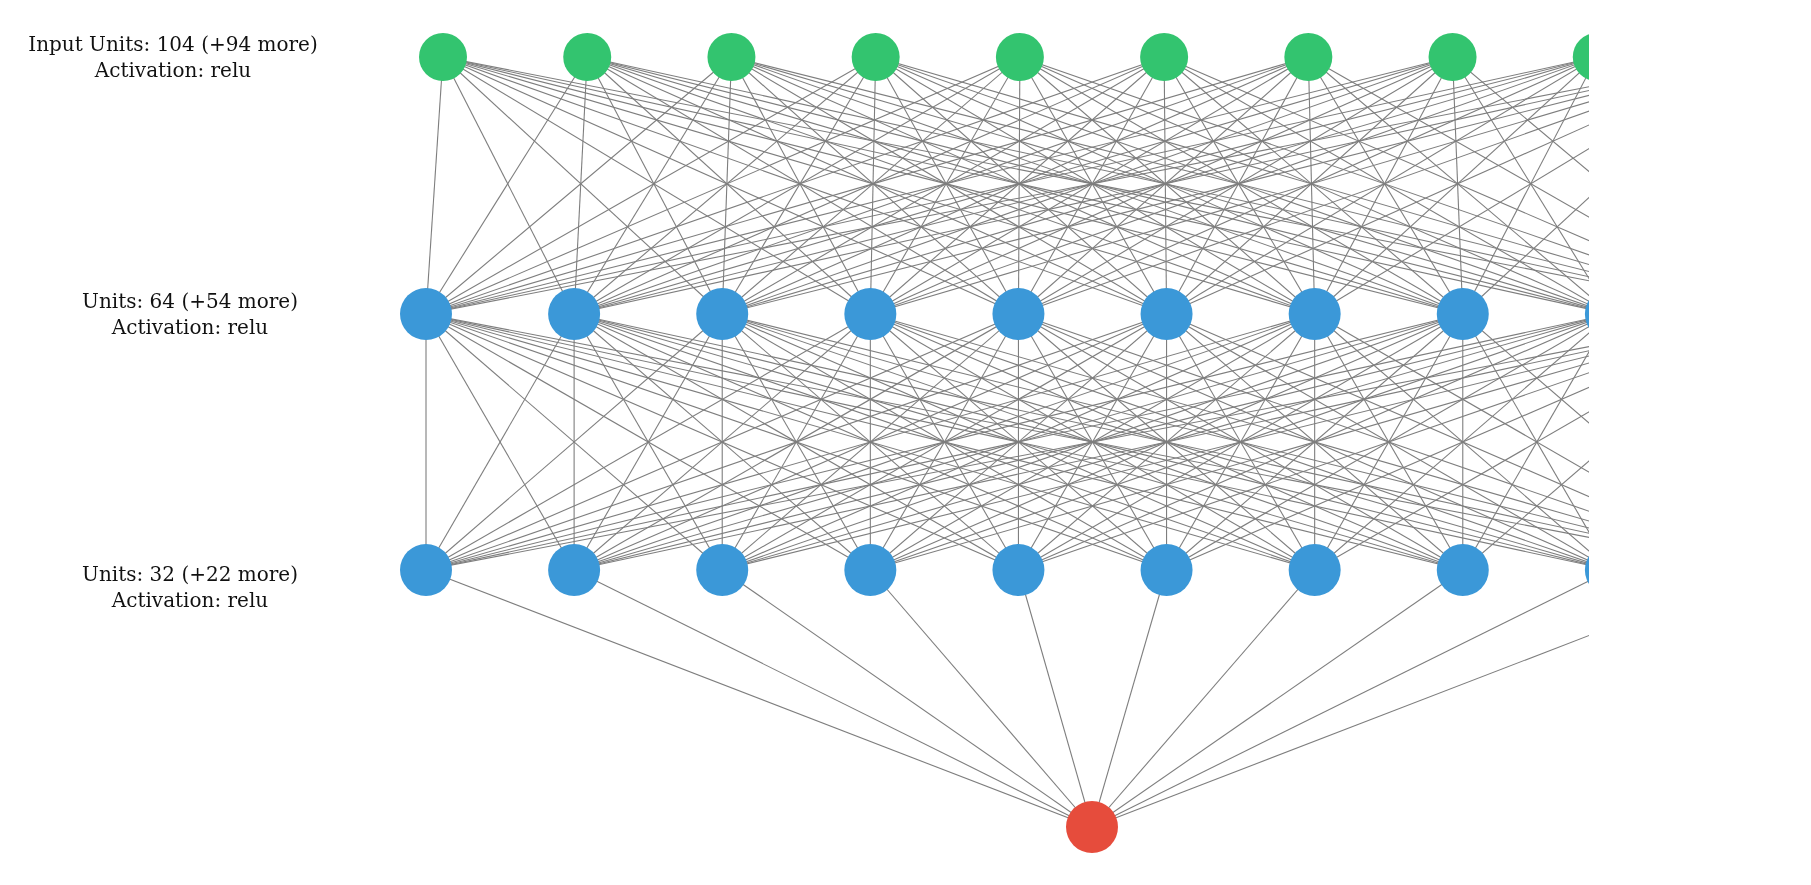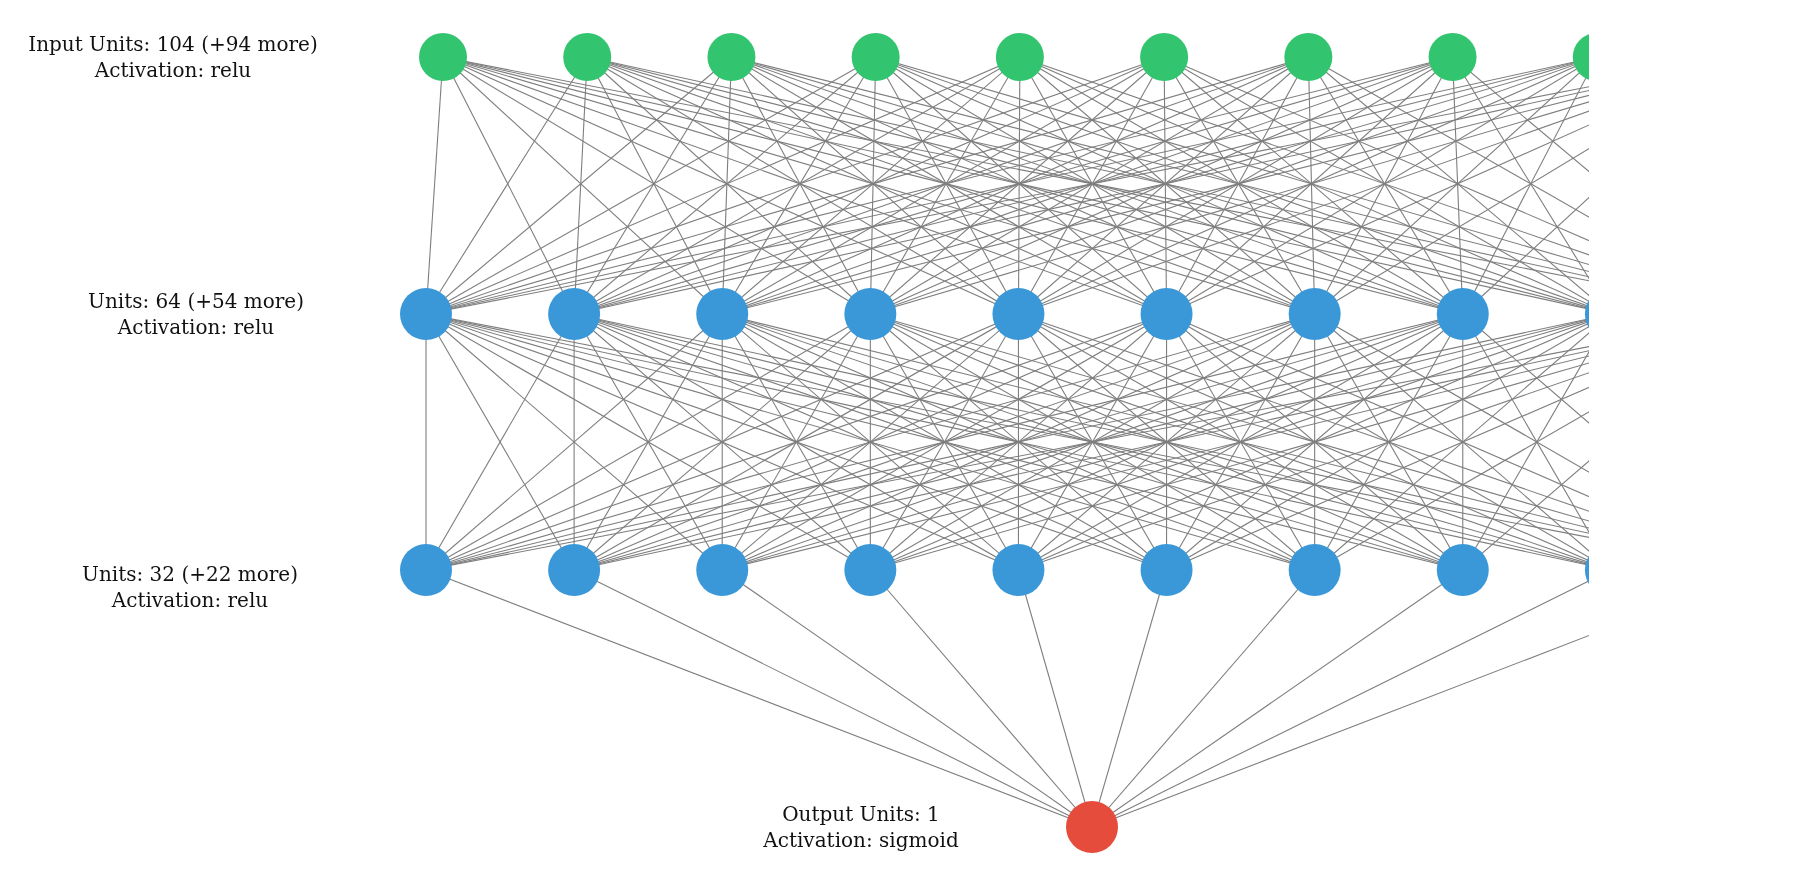--- a/index.html
+++ b/index.html
@@ -288,27 +288,23 @@
         <circle cx="1092" cy="827" r="26" fill="#e64c3c"></circle>
       </g>
       <line x1="1809.5" y1="0" x2="1809.5" y2="885" stroke="#999999" stroke-width="1.5"></line>
     </svg>
 
   <div class="layer-label" style="left: 173px; top: 57px;">
     <div>Input Units: 104 (+94 more)</div>
     <div>Activation: relu</div>
   </div>
 
-  <div class="layer-label" style="left: 190px; top: 314px; margin-left: 6px;">
+  <div class="layer-label" style="left: 190px; top: 314px;">
     <div>Units: 64 (+54 more)</div>
     <div>Activation: relu</div>
   </div>
 
   <div class="layer-label" style="left: 190px; top: 570px; margin-top: 17px;">
     <div>Units: 32 (+22 more)</div>
     <div>Activation: relu</div>
   </div>
 
-  <div class="layer-label" style="left: 861px; top: 827px;">
-    <div>Output Units: 1</div>
-    <div>Activation: sigmoid</div>
-  </div>
 </div>
 
 </body></html>

